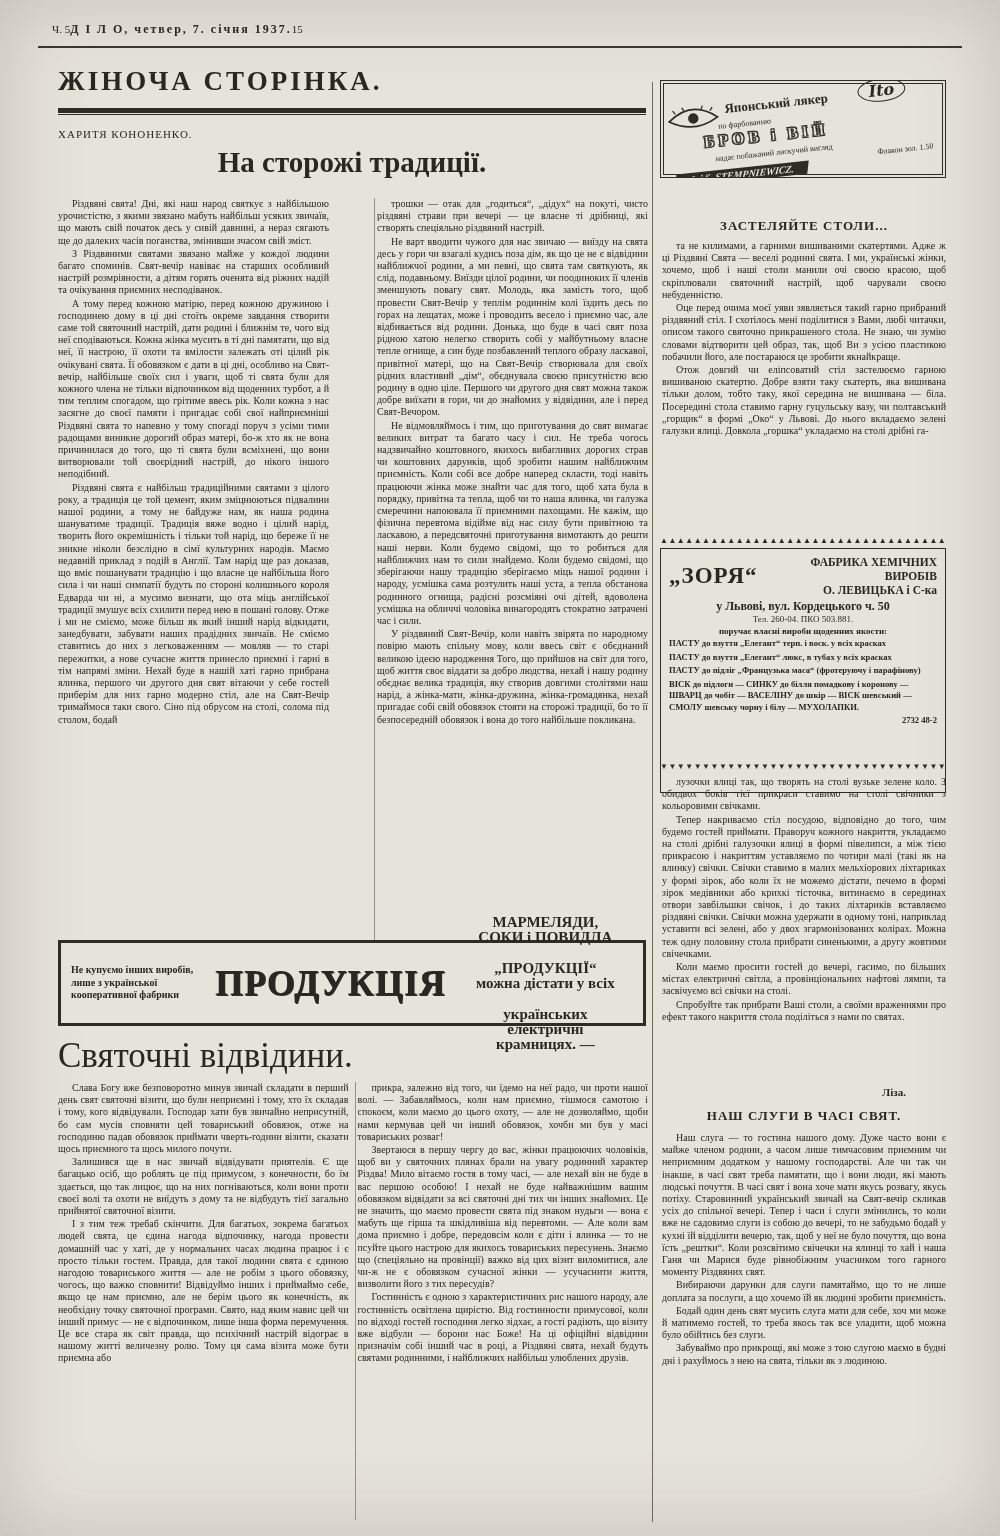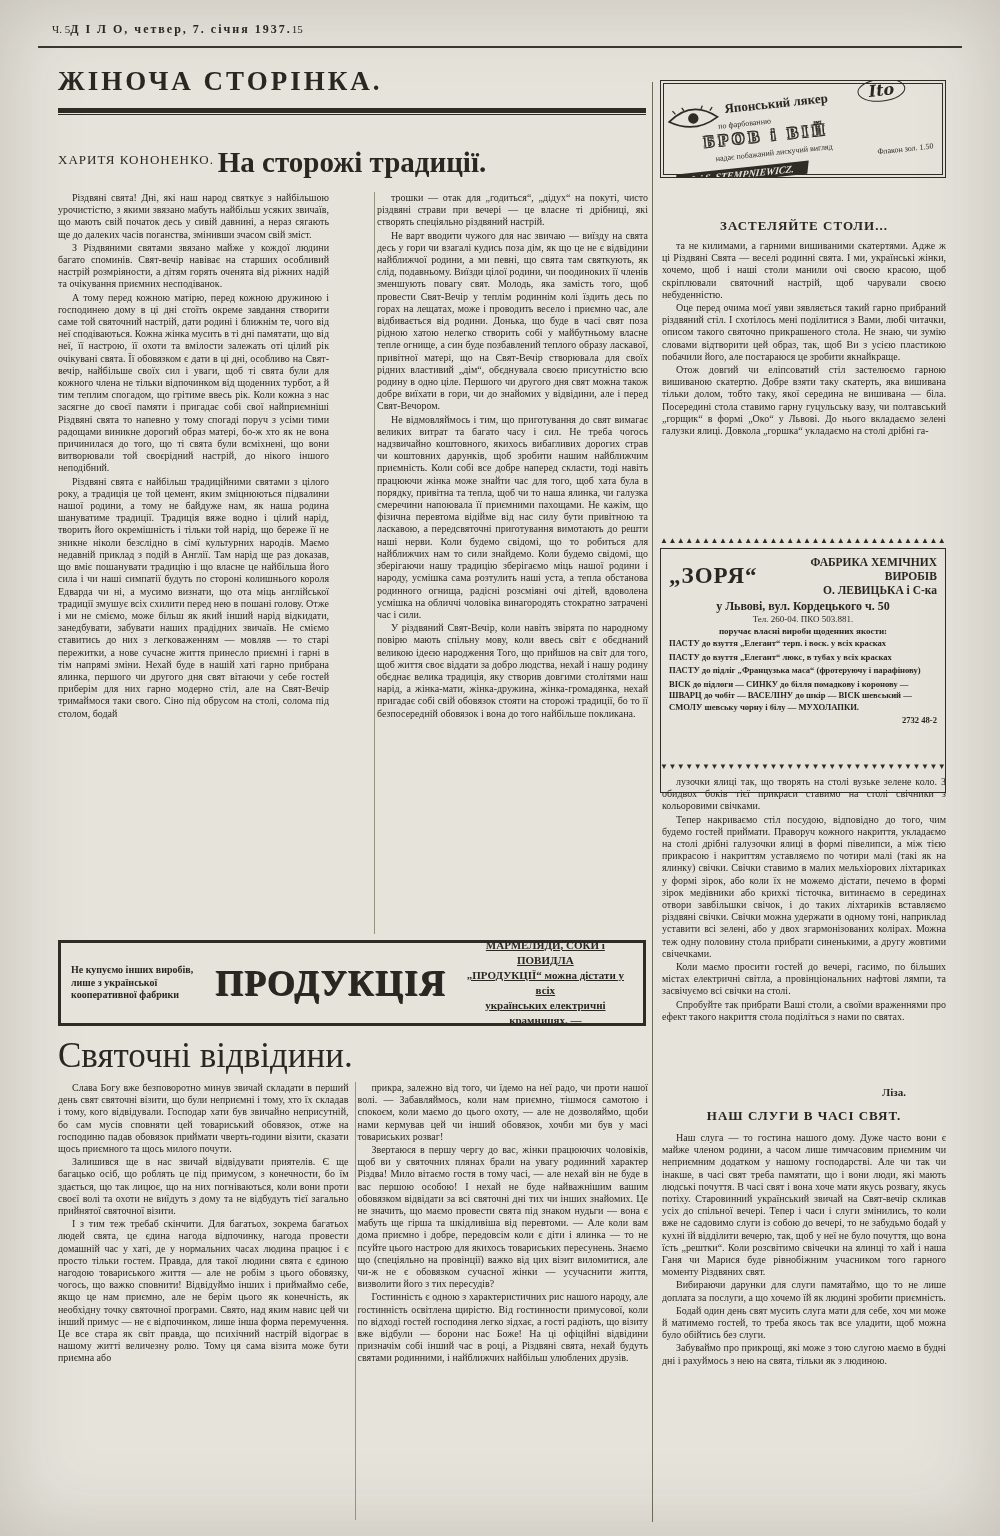--- a/index.html
+++ b/index.html
@@ -15,34 +15,34 @@
     box-shadow: inset 0 0 80px rgba(90,85,70,.25);
   }
   
   .header { position:absolute; top:22px; left:52px; width:896px; display:flex; align-items:baseline; font-size:11px; }
   .masthead { font-weight:bold; letter-spacing:2px; font-size:12px; }
   .header-rule { position:absolute; top:46px; left:38px; width:924px; border-top:2px solid #3b372f; }
 
   
   .section-title { position:absolute; top:66px; left:58px; font-size:27px; font-weight:bold; letter-spacing:3px; }
   .section-rule { position:absolute; top:108px; left:58px; width:588px; height:7px; border-top:5px solid #2f2c26; border-bottom:1px solid #2f2c26; }
-  .byline { position:absolute; top:128px; left:58px; font-size:13px; letter-spacing:1px;margin-top:24px; }
+  .byline { position:absolute; top:128px; left:58px; font-size:11px; letter-spacing:1px; }
   .a1-title { position:absolute; top:146px; left:58px; width:588px; text-align:center; font-size:29px; font-weight:bold; }
   .cols { position:absolute; display:flex; }
-  .a1-cols { top:192px; left:58px; width:590px; height:742px;gap:39px; }
+  .a1-cols { top:198px; left:58px; width:590px; height:742px;gap:39px; }
   .col { flex:1; overflow:hidden; padding-right:6px; }
   .col + .col { border-left:1px solid #97917f; padding-left:2px; padding-right:0; }
   .col p, .para { font-size:10px; line-height:12.2px; text-align:justify; text-indent:14px; margin:0 0 1px 0; }
 
   
   .prod-ad { position:absolute; top:940px; left:58px; width:588px; height:86px; border:3px solid #2f2c26; display:flex; align-items:center; padding:6px 10px; gap:12px; background:#e6e3db; }
   .prod-left { width:132px; font-size:10px; line-height:12.5px; font-weight:bold; }
   .prod-logo { font-size:36px; font-weight:bold; letter-spacing:1px; white-space:nowrap; text-shadow:1px 1px 0 #2f2c26; }
   .prod-right { flex:1; text-align:center; }
-  .prod-line { font-size:11px; font-weight:bold; line-height:15px; margin:0; text-indent:0; text-align:center;text-decoration:underline; }
+  .prod-line { font-size:15px; font-weight:bold; line-height:15px; margin:16px; text-indent:0; text-align:center; }
 
   
   .a3-title { position:absolute; top:1036px; left:58px; width:588px; text-align:left; font-size:35px; font-weight:normal; }
   .a3-cols { top:1082px; left:58px; width:590px; height:438px; }
 
   
   .main-divider { position:absolute; left:652px; top:82px; height:1440px; border-left:1px solid #6e6859; }
 
   
   .jp-ad { position:absolute; top:80px; left:660px; width:286px; height:98px; border:1px solid #2f2c26; outline:1px solid #2f2c26; outline-offset:-4px; overflow:hidden; }

